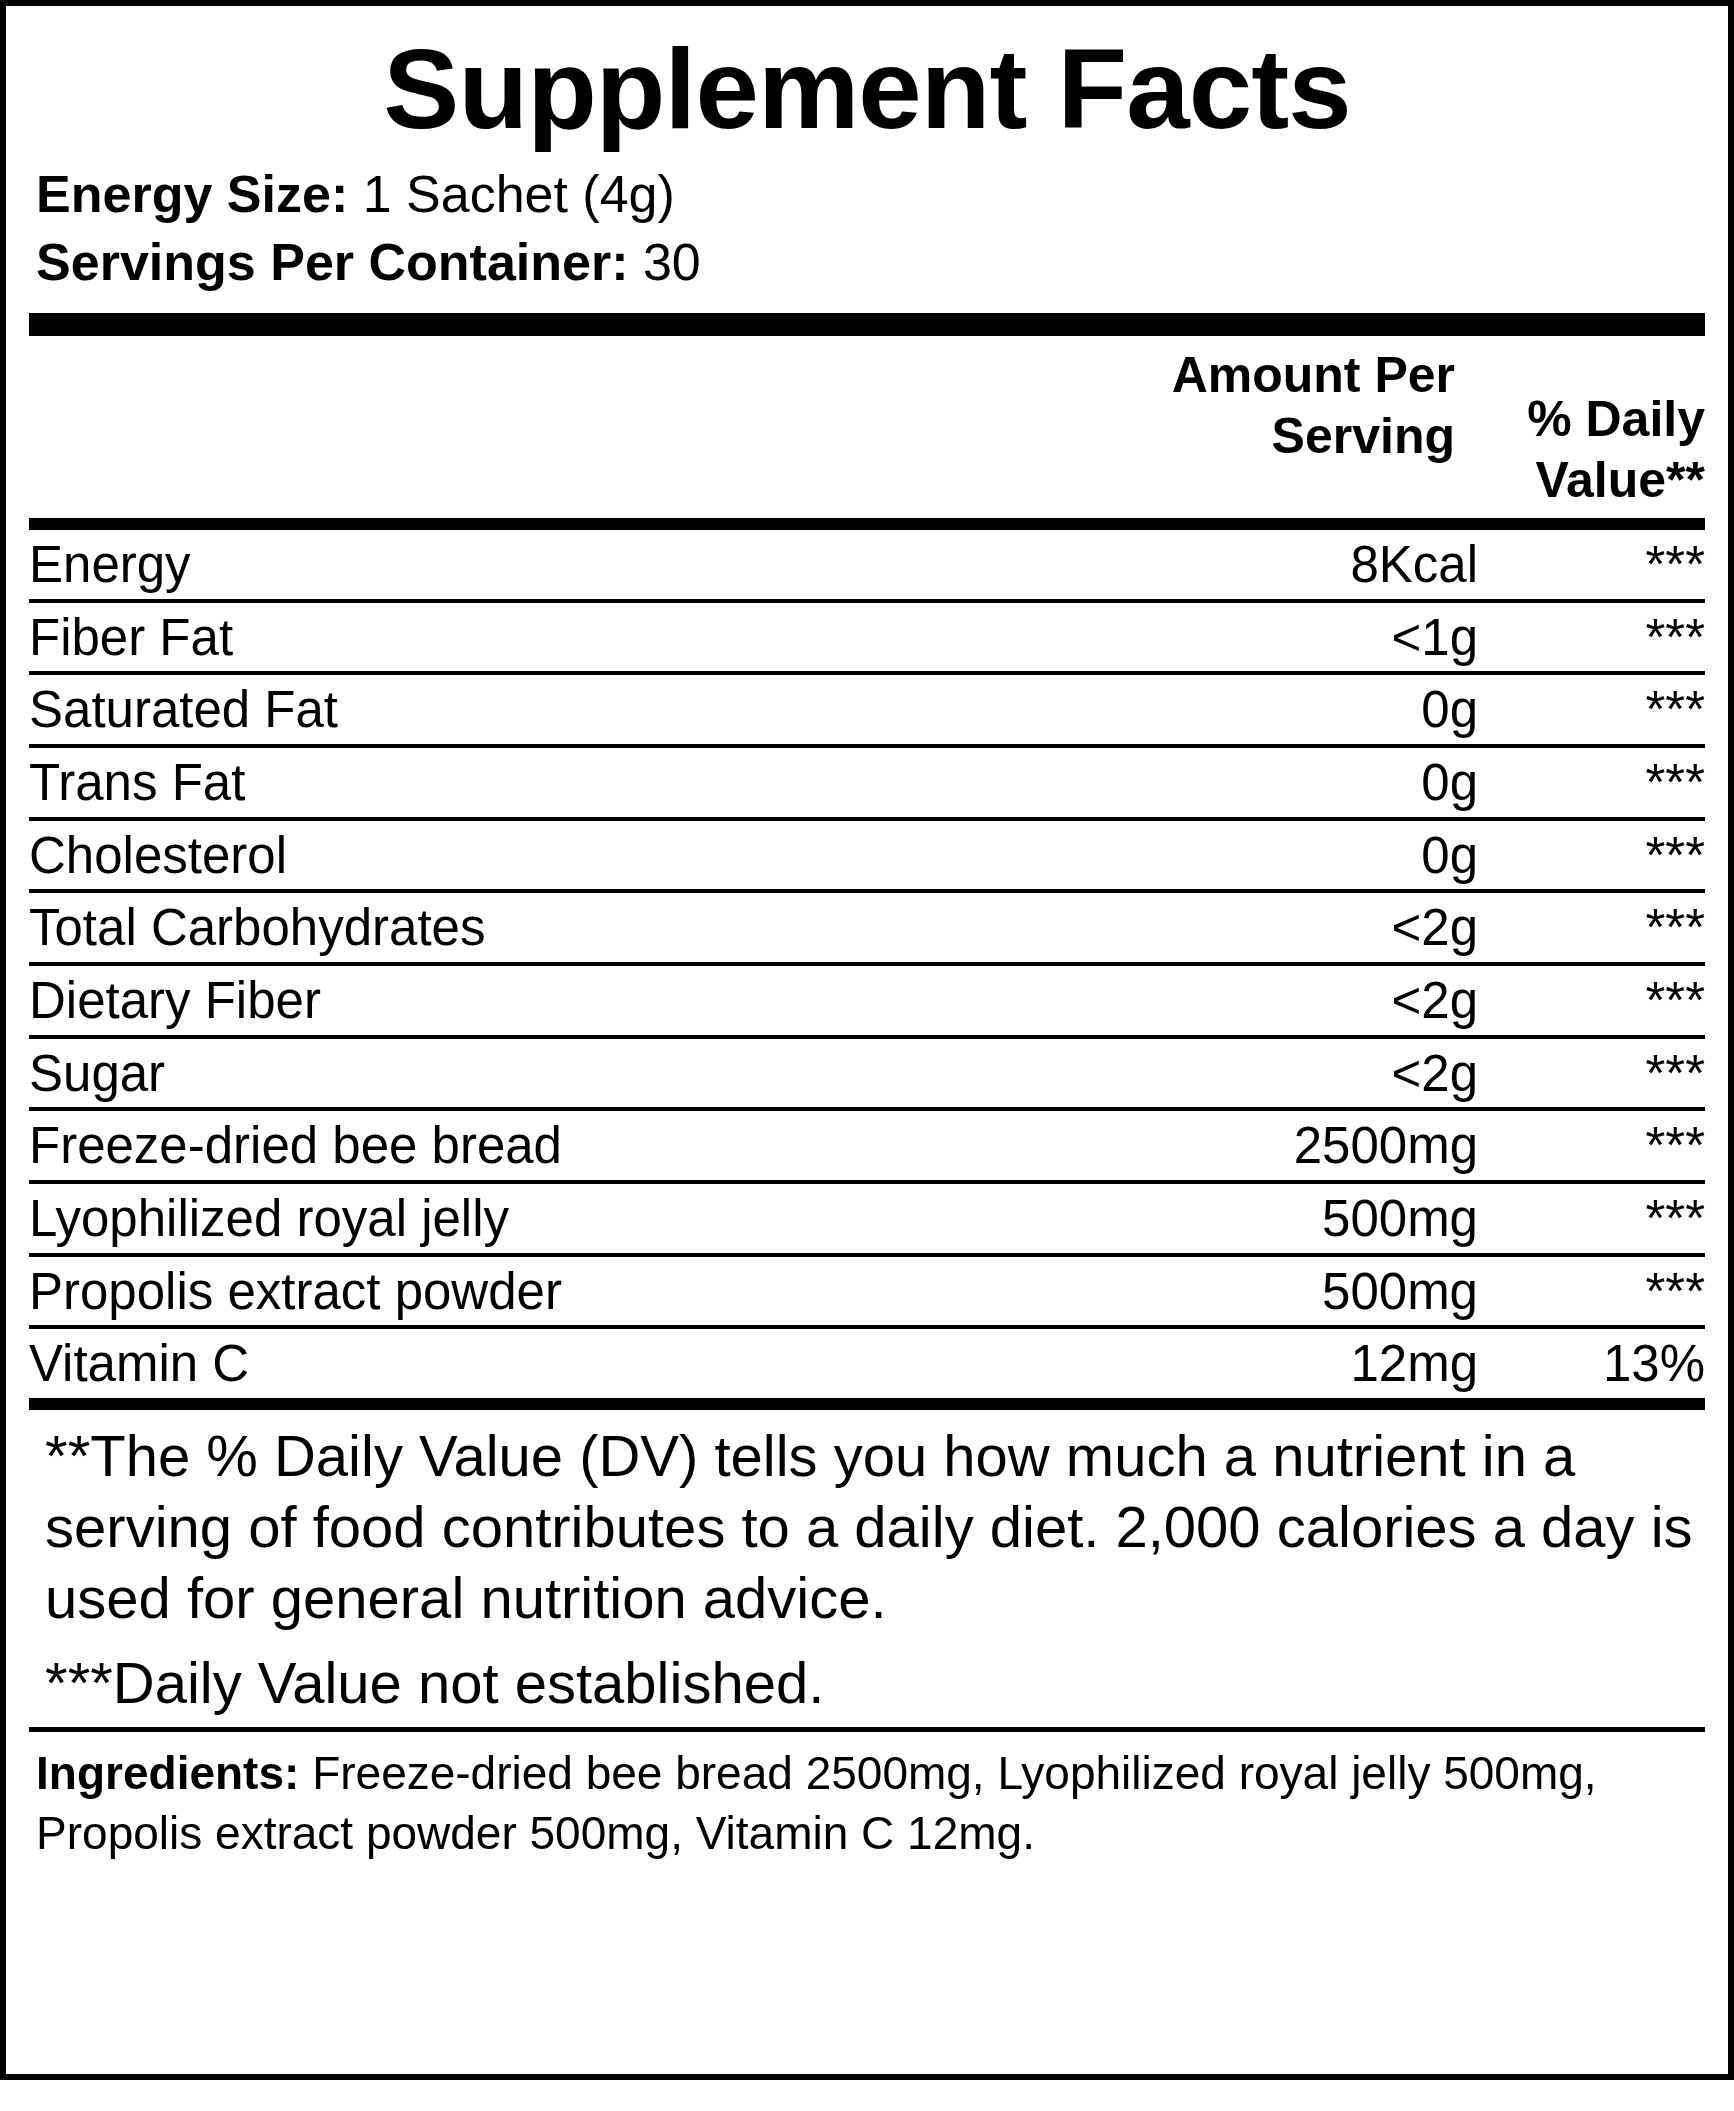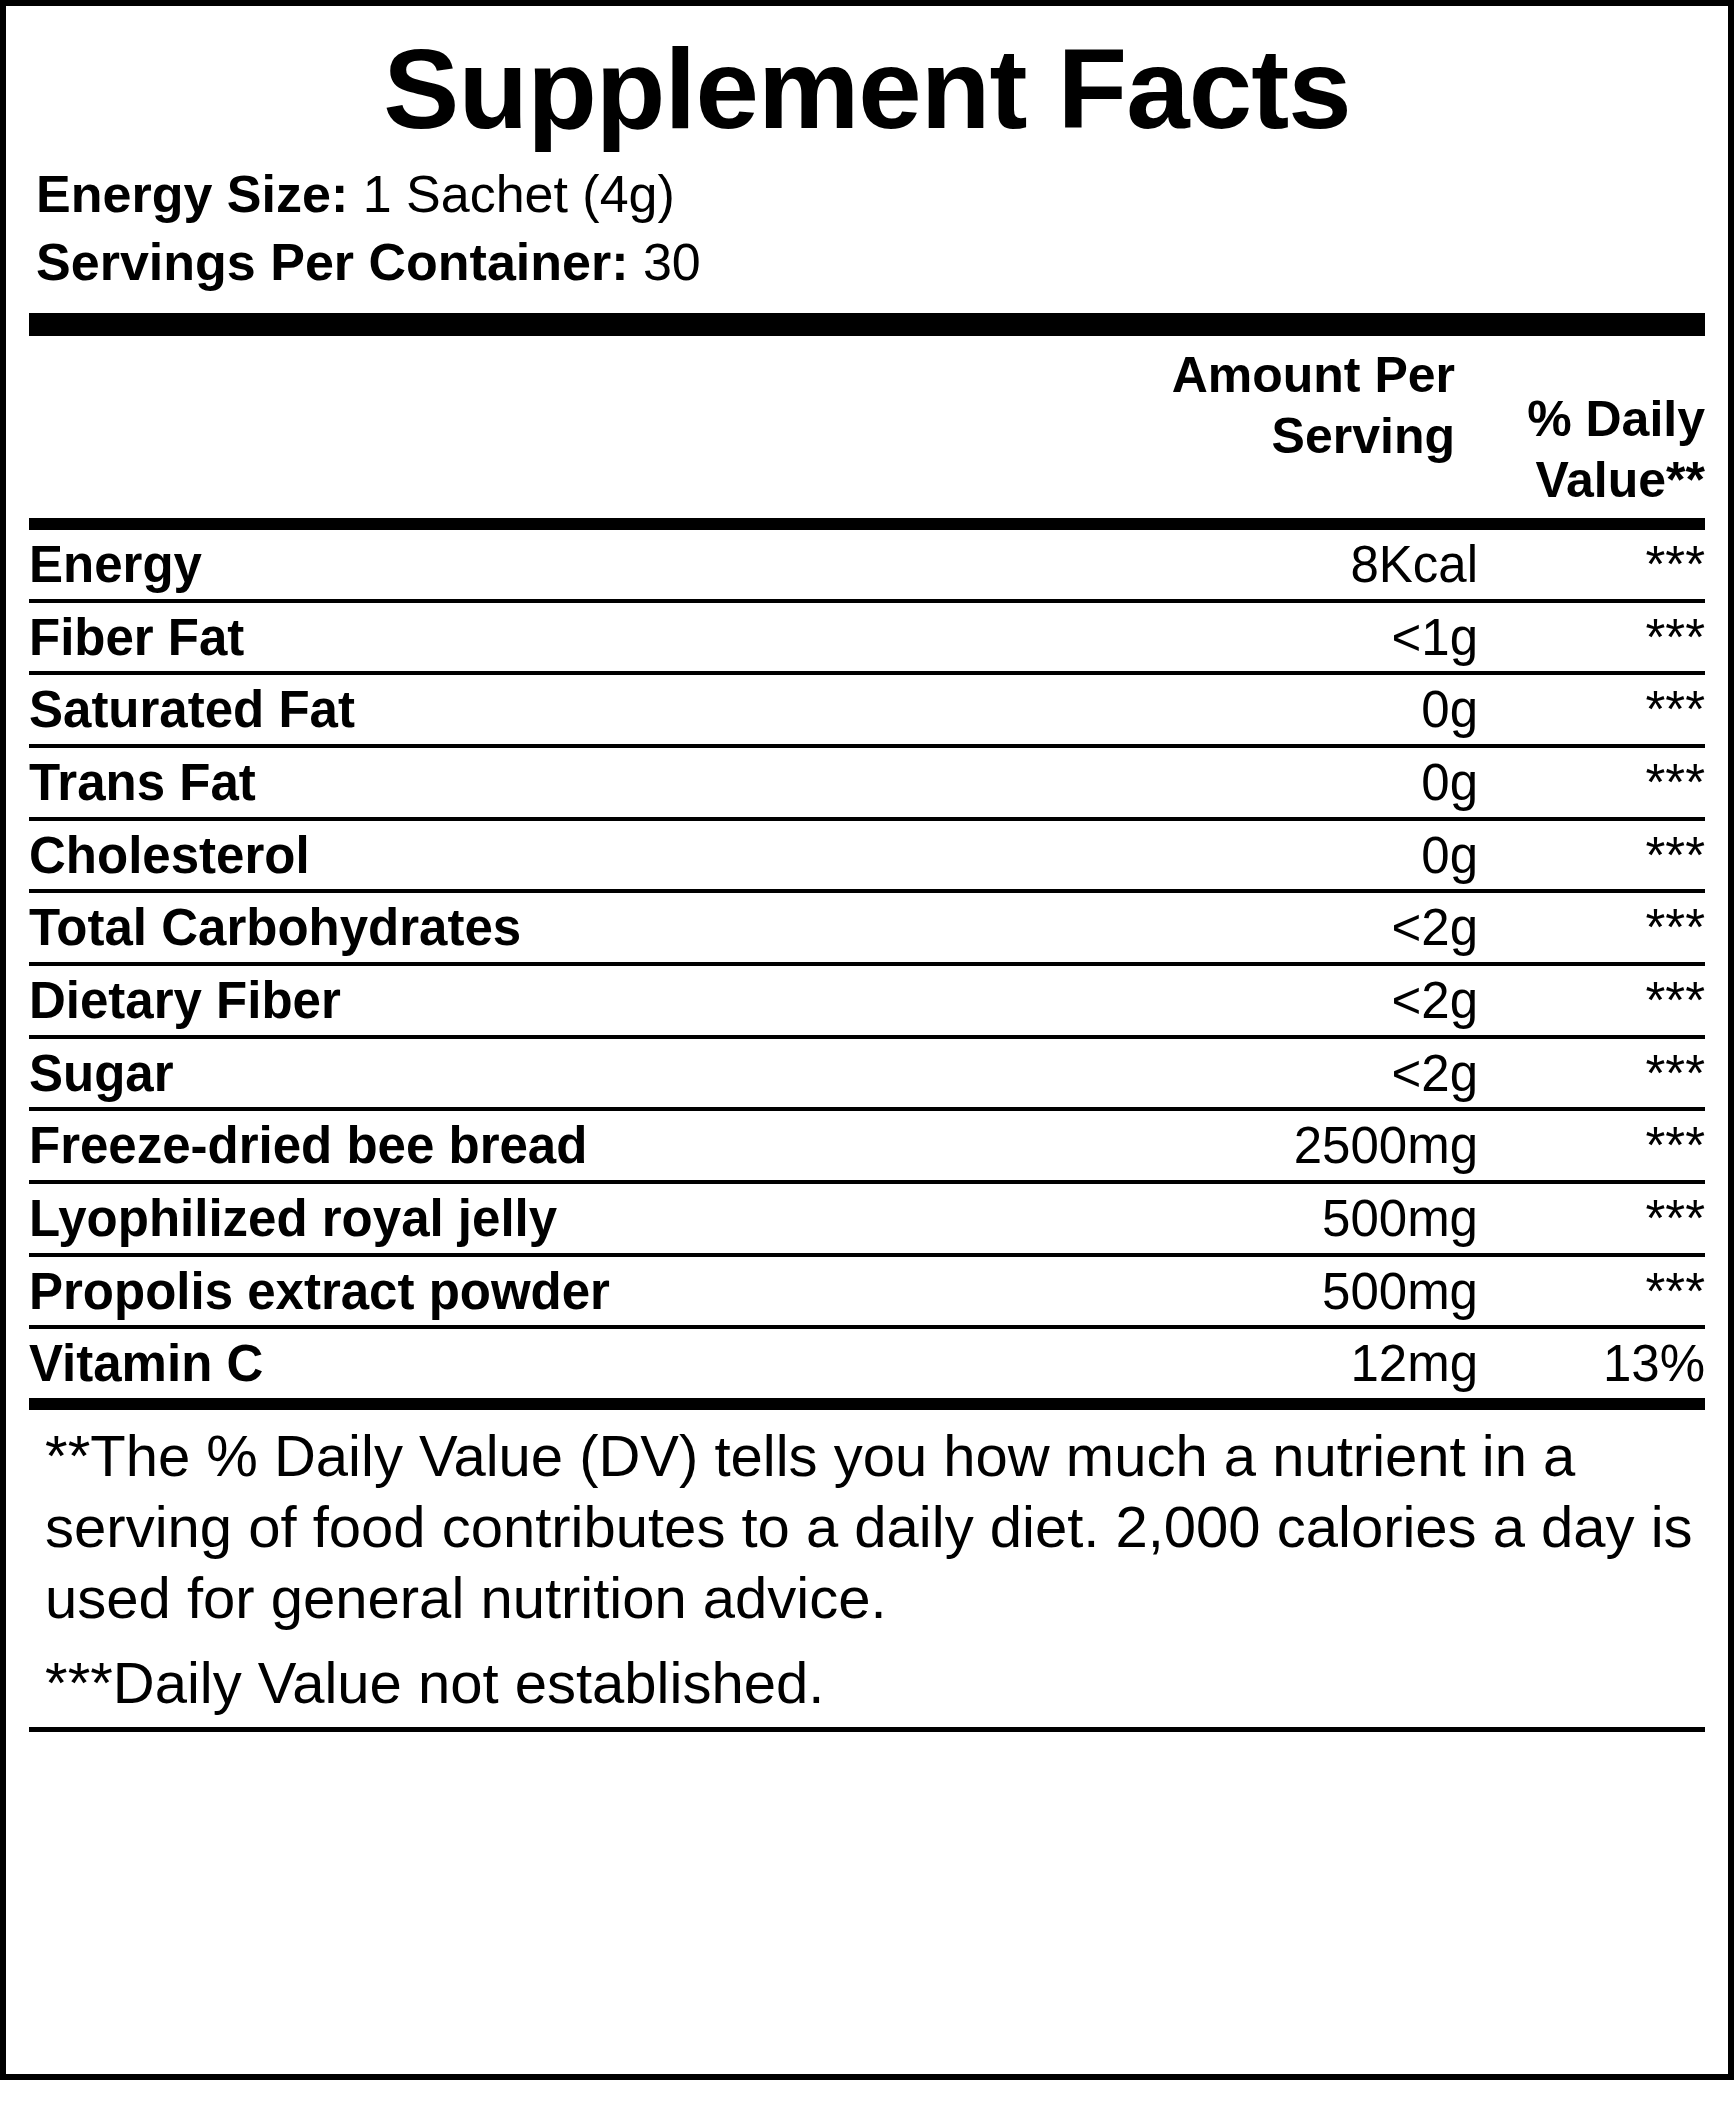--- a/index.html
+++ b/index.html
@@ -85,21 +85,20 @@
     border-bottom: 4.5px solid #000000;
     vertical-align: bottom;
   }
   table.facts tr:last-child td {
     border-bottom: none;
   }
   td.name {
     text-align: left;
     padding-left: 7.1px;
     white-space: nowrap;
-    font-weight: bold;
   }
   td.amt {
     text-align: right;
     width: 374px;
     padding-right: 10.7px;
     white-space: nowrap;
   }
   td.dv {
     text-align: right;
     width: 227px;
@@ -220,15 +219,19 @@
 
   <div class="rule-med"></div>
 
   <div class="footnotes">
     <div class="footnote">**The % Daily Value (DV) tells you how much a nutrient in a serving of food contributes to a daily diet. 2,000 calories a day is used for general nutrition advice.</div>
     <div class="footnote last">***Daily Value not established.</div>
   </div>
 
   <div class="rule-thin"></div>
 
+  <div class="ingredients">
+    <span class="lbl">Ingredients:</span>
+    <span>Freeze-dried bee bread 2500mg, Lyophilized royal jelly 500mg, Propolis extract powder 500mg, Vitamin C 12mg.</span>
+  </div>
 
 </div>
 
 
 </body></html>

